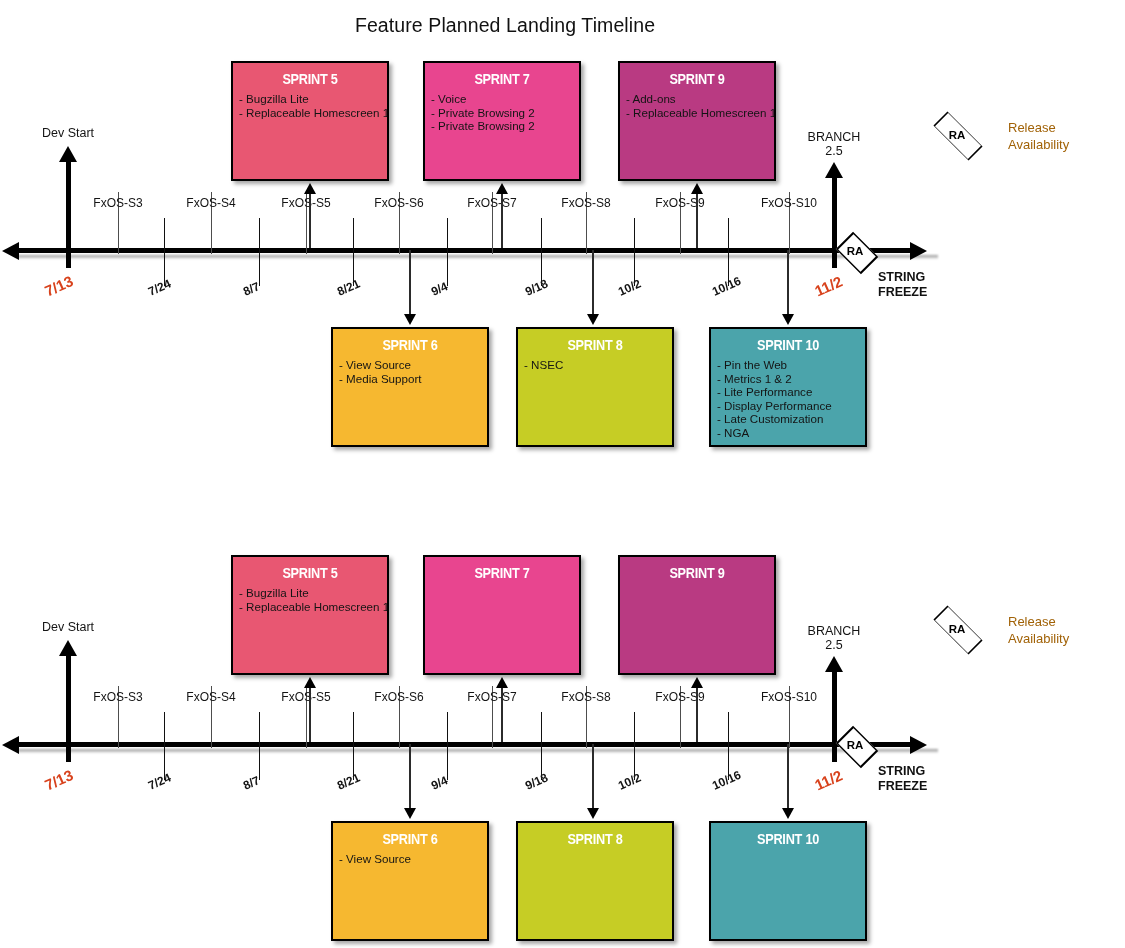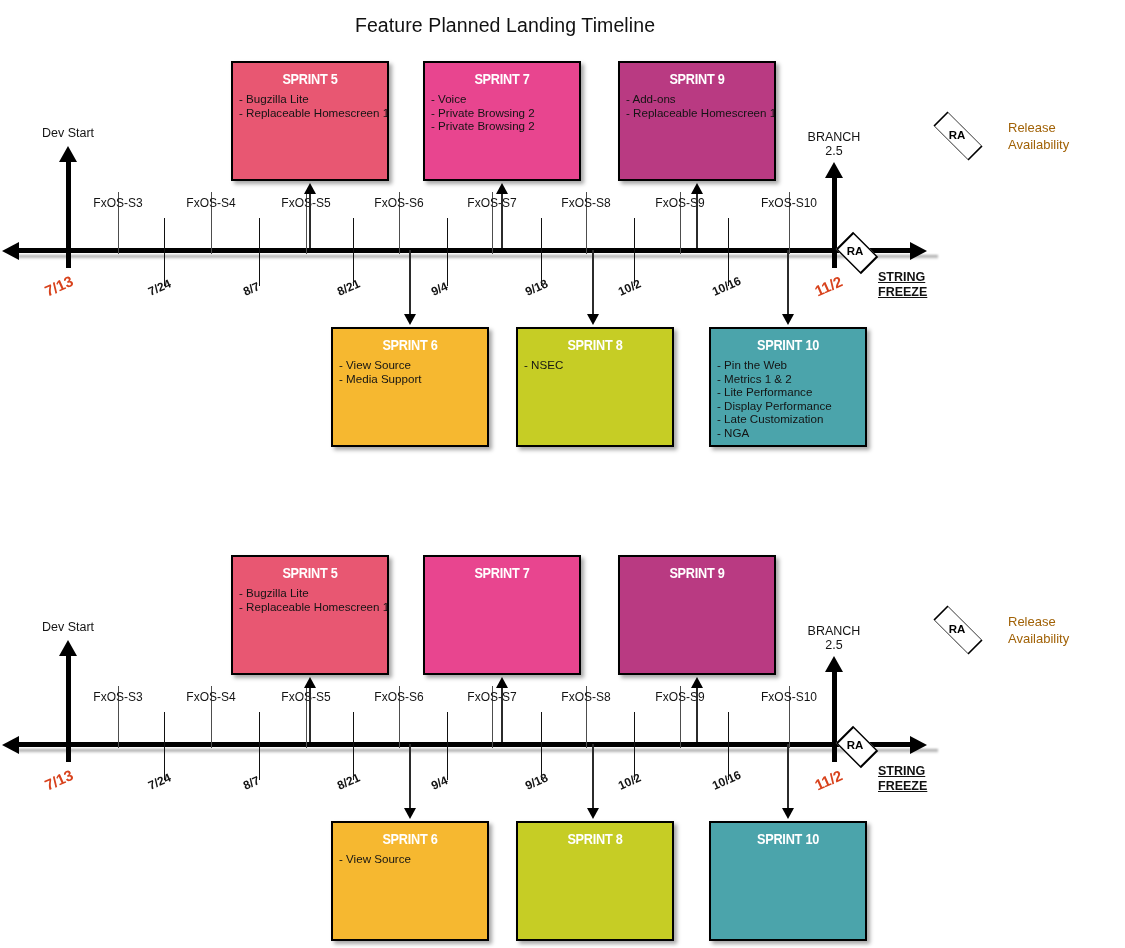--- a/index.html
+++ b/index.html
@@ -145,21 +145,20 @@
     transform: translateX(-50%);
     line-height: 14px;
   }
   .bold-caption {
     position: absolute;
     font-size: 12.5px;
     font-weight: bold;
     color: #111111;
     line-height: 15px;
     white-space: nowrap;
-    text-decoration: underline;
   }
   
   .connector-stem {
     position: absolute;
     width: 1.8px;
     background: #2b2b2b;
   }
   .connector-arrow-up {
     position: absolute;
     width: 0; height: 0;

